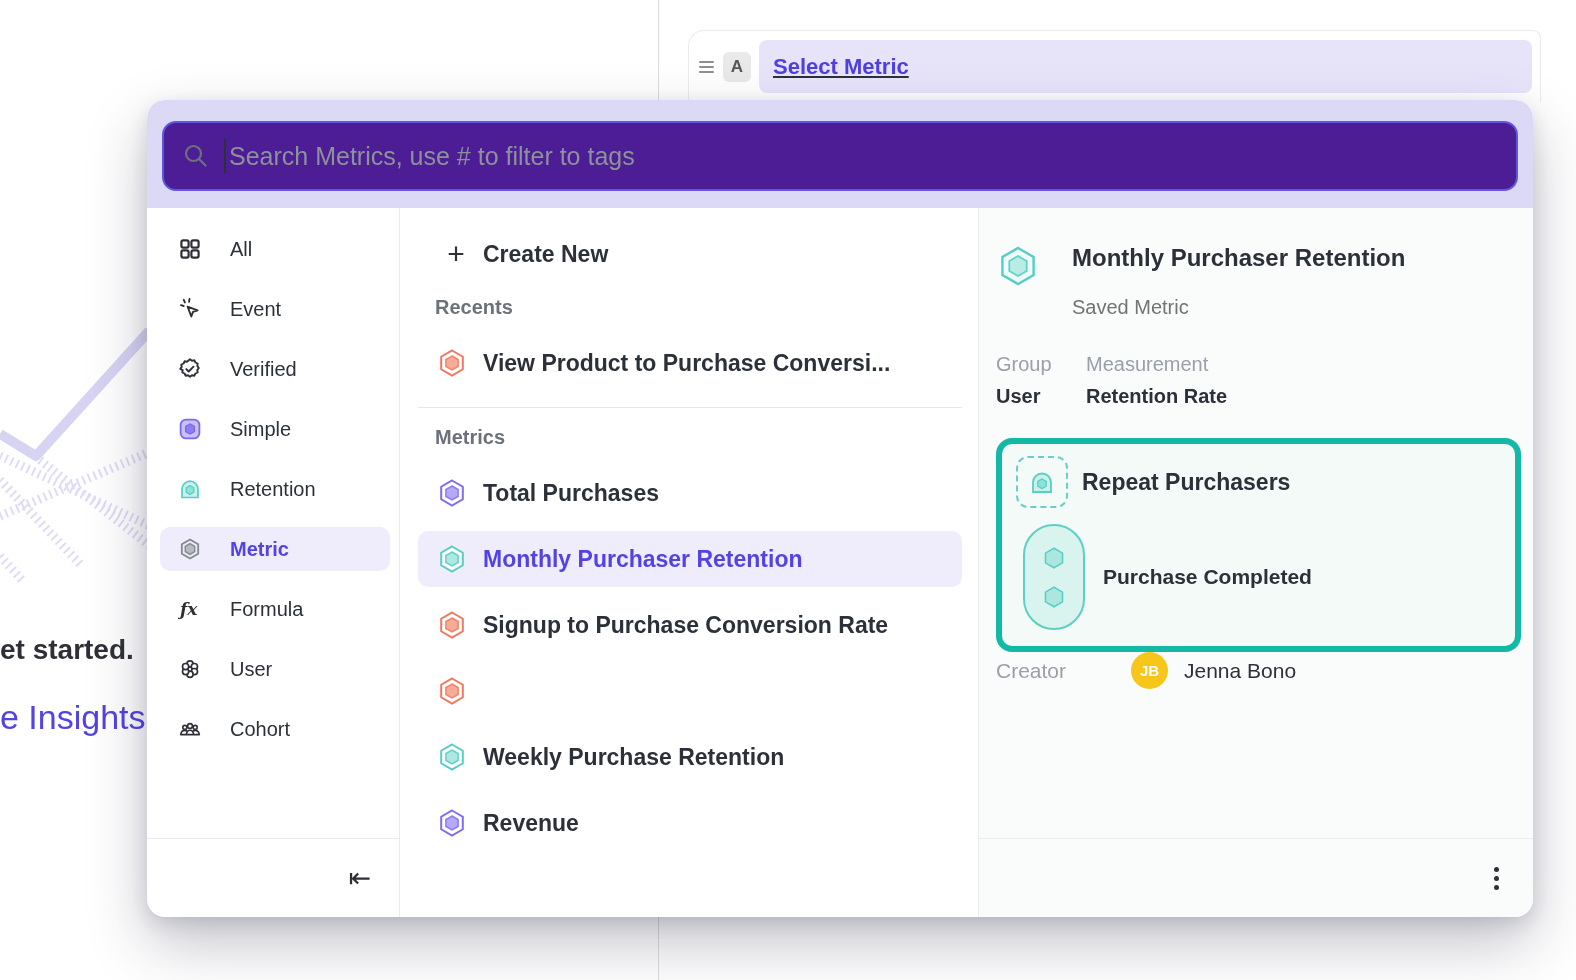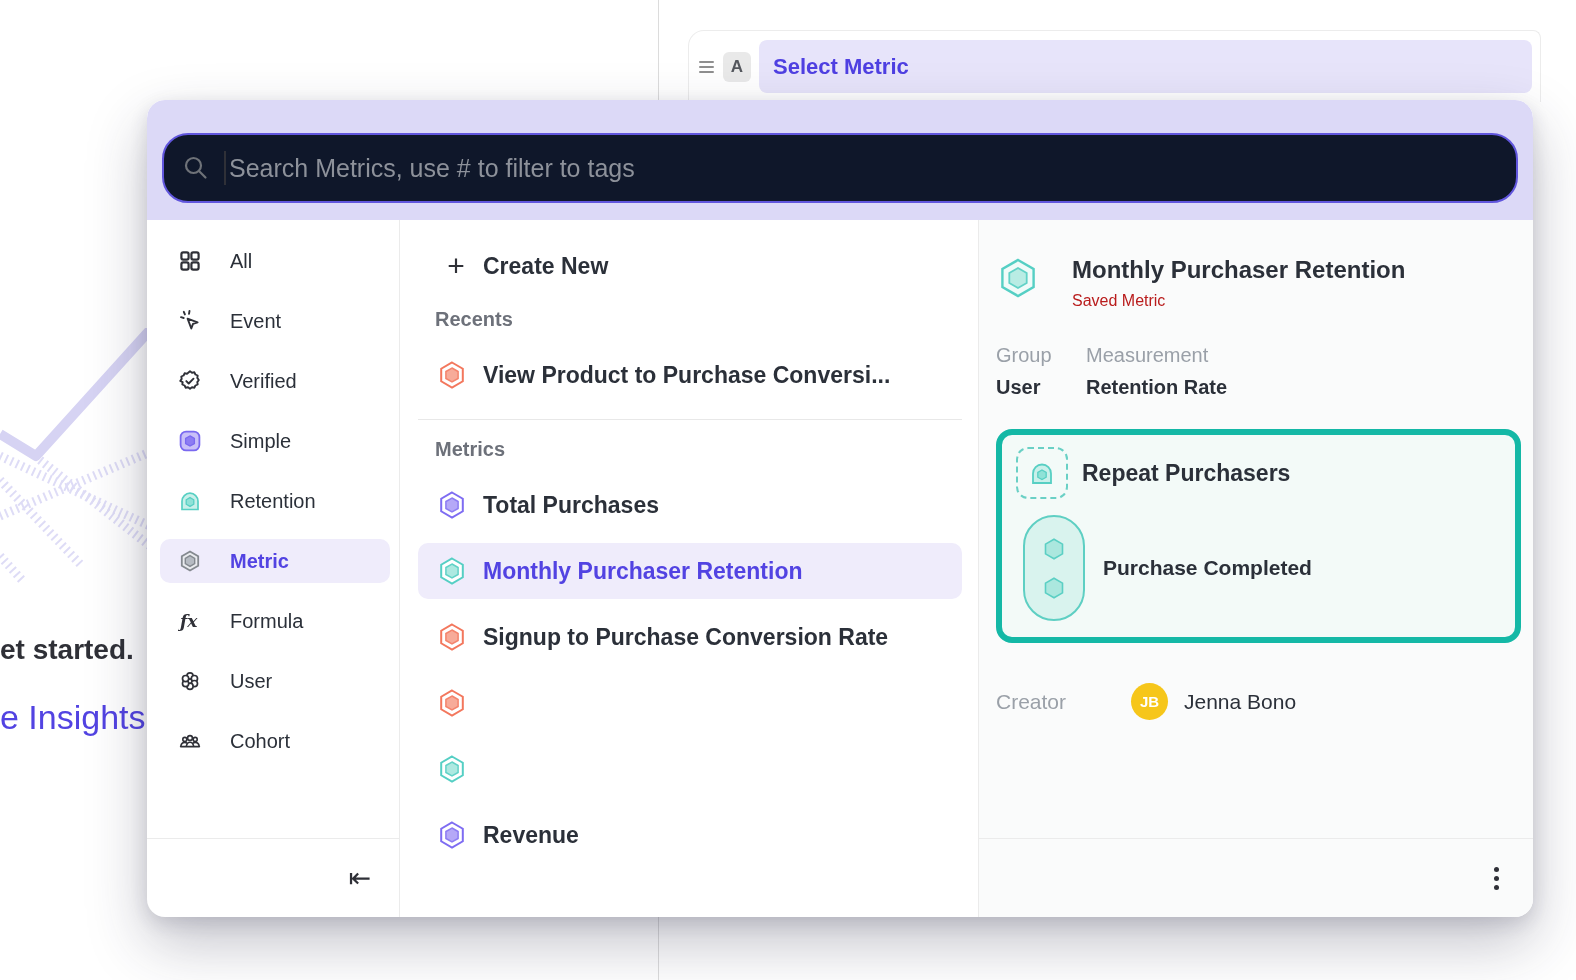--- a/index.html
+++ b/index.html
@@ -23,35 +23,35 @@
   }
   .drag-handle { display:flex; flex-direction:column; gap:3px; width:15px; margin-left:2px; }
   .drag-handle i { display:block; height:2px; background:#8f8f8f; border-radius:1px; }
   .block-badge {
     margin-left:9px; width:28px; height:30px; background:#e9e9e9; border-radius:6px;
     display:flex; align-items:center; justify-content:center;
     font-size:17px; font-weight:700; color:#55585e;
   }
   .metric-pill {
     flex:1; margin-left:8px; height:53px; background:#e7e4fa; border-radius:8px;
-    display:flex; align-items:center; padding-left:14px; cursor:pointer;
+    display:flex; align-items:center; padding-left:14px; cursor:pointer;text-decoration:underline;
   }
   .metric-pill span { font-size:22px; font-weight:600; color:#4f40e2; }
 
   
   .modal {
     position:absolute; left:147px; top:100px; width:1386px; height:817px;
     background:#fff; border-radius:18px; overflow:hidden;
     box-shadow:0 26px 60px rgba(40,40,70,.28), 0 6px 18px rgba(40,40,70,.14);
     display:flex; flex-direction:column;
   }
   .search-section { background:#dcd9f7; padding:21px 15px 17px 15px; border-radius:18px 18px 0 0; }
   .search-box {
-    height:70px; background:#0f172a; border:2px solid #6156dd; border-radius:26px;
-    display:flex; align-items:center; padding:0 18px; cursor:text;margin-top:12px;
+    height:70px; background:#4c1d95; border:2px solid #6156dd; border-radius:14px;
+    display:flex; align-items:center; padding:0 18px; cursor:text;
   }
   .search-box svg { flex:none; }
   .caret { width:2px; height:34px; background:#2f3037; margin-left:14px; }
   .placeholder { margin-left:3px; font-size:25px; color:#8d919a; white-space:nowrap; }
 
   .modal-body { flex:1; display:flex; min-height:0; }
 
   
   .sidebar { width:253px; flex:none; border-right:1px solid #ebebeb; position:relative; padding-top:19px; }
   .side-item {
@@ -79,42 +79,42 @@
   .lrow.selected { background:#efecfb; color:#5243e2; }
   .list-divider { border:none; border-top:1px solid #e8e8e8; margin:16px 0 0 0; }
 
   
   .hex { flex:none; }
 
   
   .detail { flex:1; background:#fafbfb; border-left:1px solid #ebebeb; position:relative; padding:36px 24px 0 17px; }
   .d-header { display:flex; gap:32px; align-items:flex-start; }
   .d-title { font-size:24px; font-weight:700; color:#2b3039; }
-  .d-subtitle { font-size:16px; color:#b91c1c; margin-top:8px; }
+  .d-subtitle { font-size:20px; color:#737373; margin-top:24px; }
   .d-fields { display:flex; margin-top:34px; }
   .d-field:first-child { width:90px; flex:none; }
   .d-field .f-label { font-size:20px; color:#9aa0a8; }
   .d-field .f-value { font-size:20px; font-weight:700; color:#2b3039; margin-top:9px; }
 
   .repeat-card {
     margin-top:30px; width:525px; background:#f3faf8; border:6px solid #14b8a6; border-radius:16px;
     padding:12px 14px 16px 14px;
   }
   .card-head { display:flex; align-items:center; gap:14px; }
   .dashed-box { width:52px; height:52px; border:2px dashed #6ad0c5; border-radius:12px;
     display:flex; align-items:center; justify-content:center; flex:none; }
   .card-title { font-size:23px; font-weight:700; color:#2b3039; }
   .card-body { display:flex; gap:18px; margin-top:16px; margin-left:7px; }
   .capsule { width:62px; height:106px; flex:none; background:#d9f3ee; border:2px solid #5ecfc3; border-radius:32px;
     display:flex; flex-direction:column; align-items:center; justify-content:center; gap:13px; }
   .steps { display:flex; flex-direction:column; justify-content:center; gap:17px; }
   .step { font-size:21px; font-weight:600; color:#2b3039; white-space:nowrap; }
   .step .suffix { color:#a9adb5; font-weight:500; margin-left:8px; }
 
-  .creator-row { margin-top:40px; display:flex; align-items:center; }
+  .creator-row { display:flex; align-items:center; }
   .creator-label { font-size:21px; color:#9aa0a8; width:135px; flex:none; }
   .avatar { width:37px; height:37px; border-radius:50%; background:#f6c61a; color:#fff;
     font-size:15px; font-weight:700; display:flex; align-items:center; justify-content:center; flex:none; }
   .creator-name { margin-left:16px; font-size:21px; font-weight:500; color:#2b3039; }
 
   .detail-footer {
     position:absolute; left:0; right:0; bottom:0; height:79px; border-top:1px solid #ebebeb;
     display:flex; align-items:center; justify-content:flex-end; padding-right:40px;
   }
   .kebab { display:flex; flex-direction:column; gap:4px; cursor:pointer; padding:6px; }
@@ -320,20 +320,21 @@
           <path d="M15 2.5l10.8 6.25v12.5L15 27.5 4.2 21.25V8.75z" fill="#ffffff" stroke="#f3775d" stroke-width="2"></path>
           <path d="M15 8l6.1 3.5v7L15 22l-6.1-3.5v-7z" fill="#f7ab99" stroke="#f4846c" stroke-width="1.5"></path>
         </svg>
       </div>
 
       <div class="lrow">
         <svg class="hex" width="30" height="30" viewBox="0 0 30 30">
           <path d="M15 2.5l10.8 6.25v12.5L15 27.5 4.2 21.25V8.75z" fill="#ffffff" stroke="#55cfc4" stroke-width="2"></path>
           <path d="M15 8l6.1 3.5v7L15 22l-6.1-3.5v-7z" fill="#ade9e1" stroke="#62d2c7" stroke-width="1.5"></path>
         </svg>
+        <span>Weekly Purchase Retention</span>
       </div>
 
       <div class="lrow">
         <svg class="hex" width="30" height="30" viewBox="0 0 30 30">
           <path d="M15 2.5l10.8 6.25v12.5L15 27.5 4.2 21.25V8.75z" fill="#ffffff" stroke="#7e6cf2" stroke-width="2"></path>
           <path d="M15 8l6.1 3.5v7L15 22l-6.1-3.5v-7z" fill="#b5a8f7" stroke="#8d7cf3" stroke-width="1.5"></path>
         </svg>
         <span>Revenue</span>
       </div>
 

